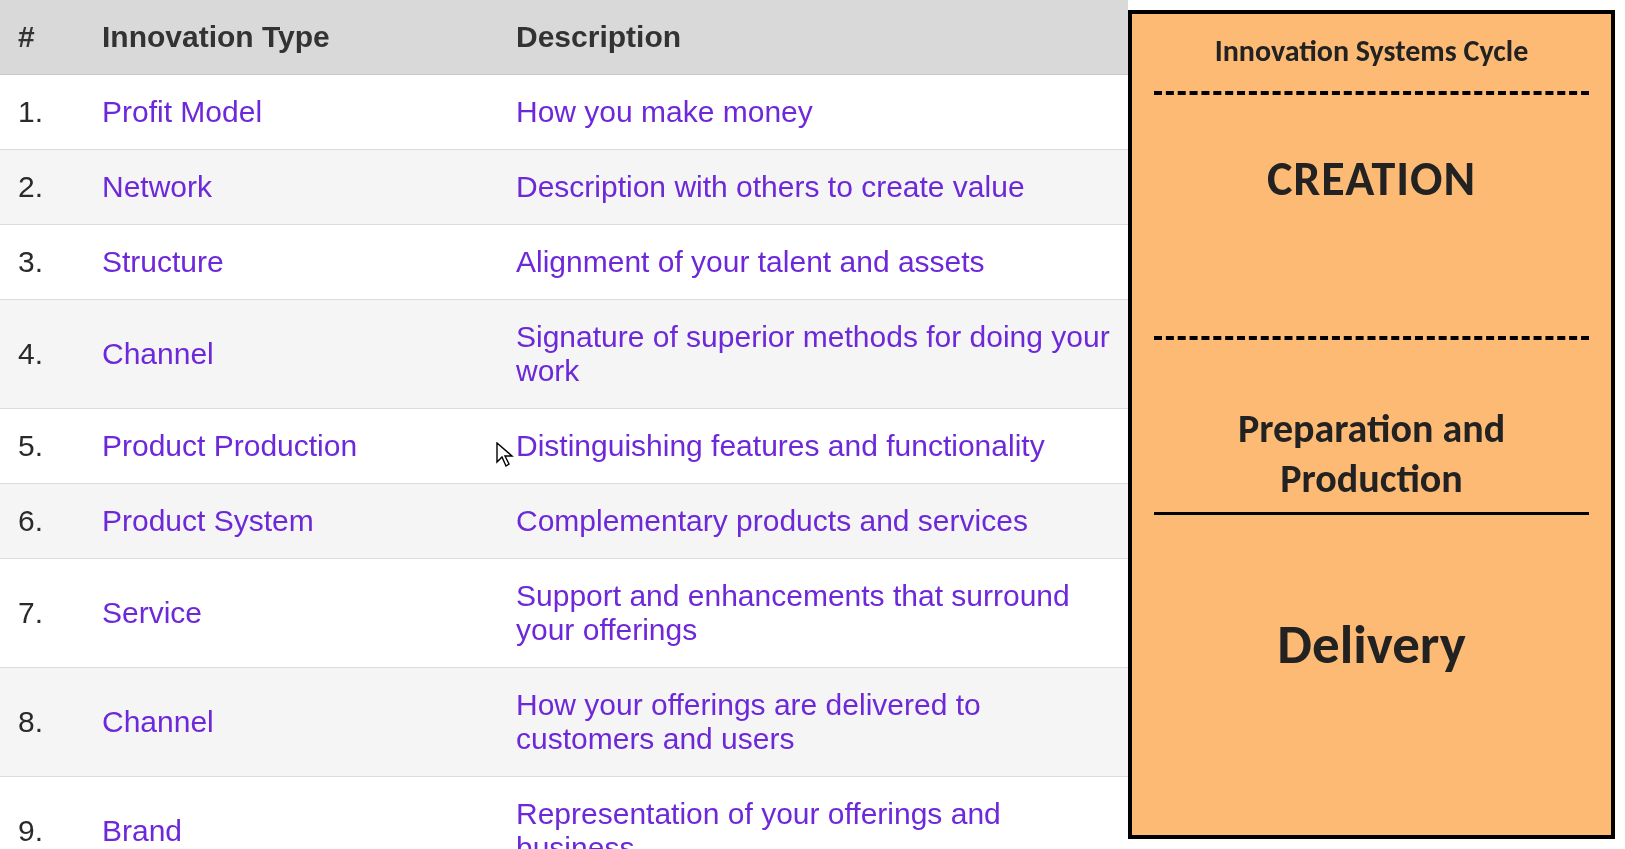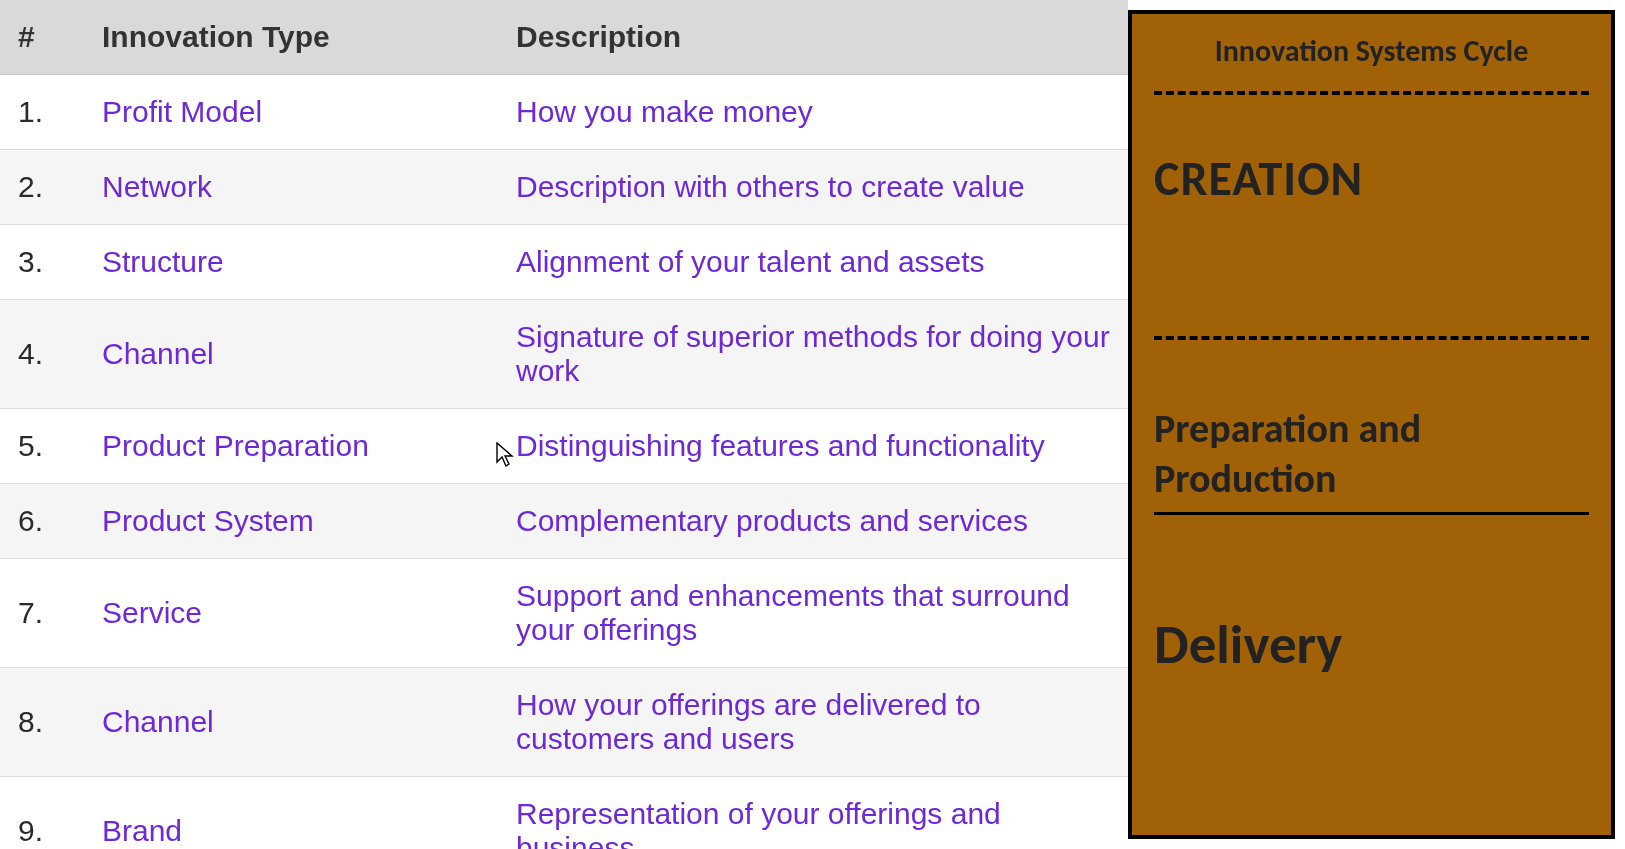--- a/index.html
+++ b/index.html
@@ -61,21 +61,21 @@
     width: 390px;
   }
   table.innov tbody tr:last-child td {
     border-bottom: none;
   }
 
   .sidebar {
     flex: 1;
     margin: 10px 10px 10px 0;
     border: 4px solid #000;
-    background: #a16207;
+    background: #fdba74;
     box-sizing: border-box;
     padding: 18px 22px 22px 22px;
     display: flex;
     flex-direction: column;
     font-family: "Calibri", "Segoe UI", Arial, sans-serif;
   }
   .sidebar .title {
     font-size: 30px;
     font-weight: 700;
     text-align: center;
@@ -85,21 +85,21 @@
     border: none;
     border-top: 4px dashed #000;
     margin: 8px 0;
   }
   .sidebar .solid {
     border: none;
     border-top: 3px solid #000;
     margin: 8px 0;
   }
   .sidebar .phase {
-    text-align: left;
+    text-align: center;
     font-weight: 800;
   }
   .sidebar .phase.creation {
     font-size: 48px;
     margin-top: 46px;
     margin-bottom: 120px;
     letter-spacing: 1px;
   }
   .sidebar .phase.prep {
     font-size: 40px;
@@ -149,21 +149,21 @@
           <td class="col-type">Structure</td>
           <td class="col-desc">Alignment of your talent and assets</td>
         </tr>
         <tr>
           <td class="col-num">4.</td>
           <td class="col-type">Channel</td>
           <td class="col-desc">Signature of superior methods for doing your work</td>
         </tr>
         <tr>
           <td class="col-num">5.</td>
-          <td class="col-type">Product Preparation</td>
+          <td class="col-type">Product Production</td>
           <td class="col-desc">Distinguishing features and functionality</td>
         </tr>
         <tr>
           <td class="col-num">6.</td>
           <td class="col-type">Product System</td>
           <td class="col-desc">Complementary products and services</td>
         </tr>
         <tr>
           <td class="col-num">7.</td>
           <td class="col-type">Service</td>

